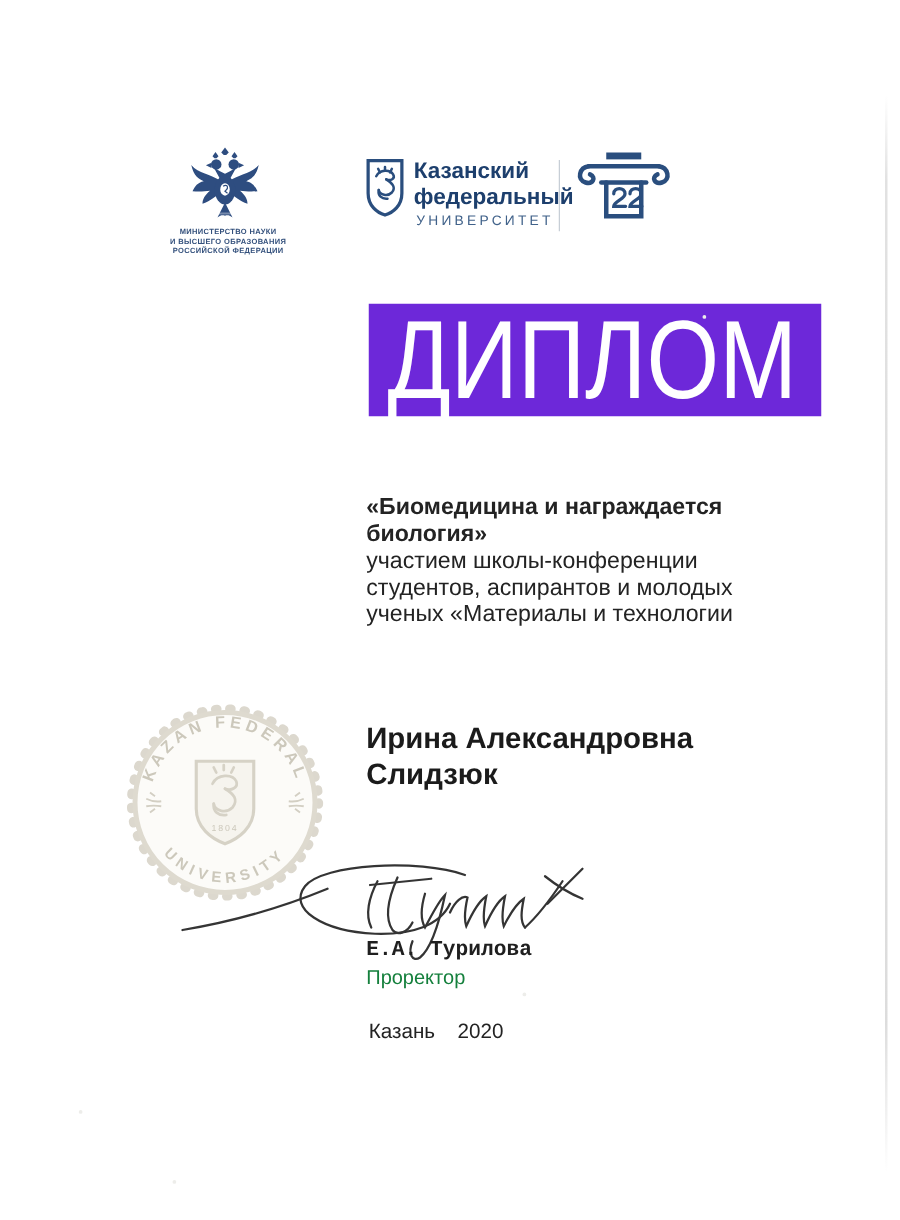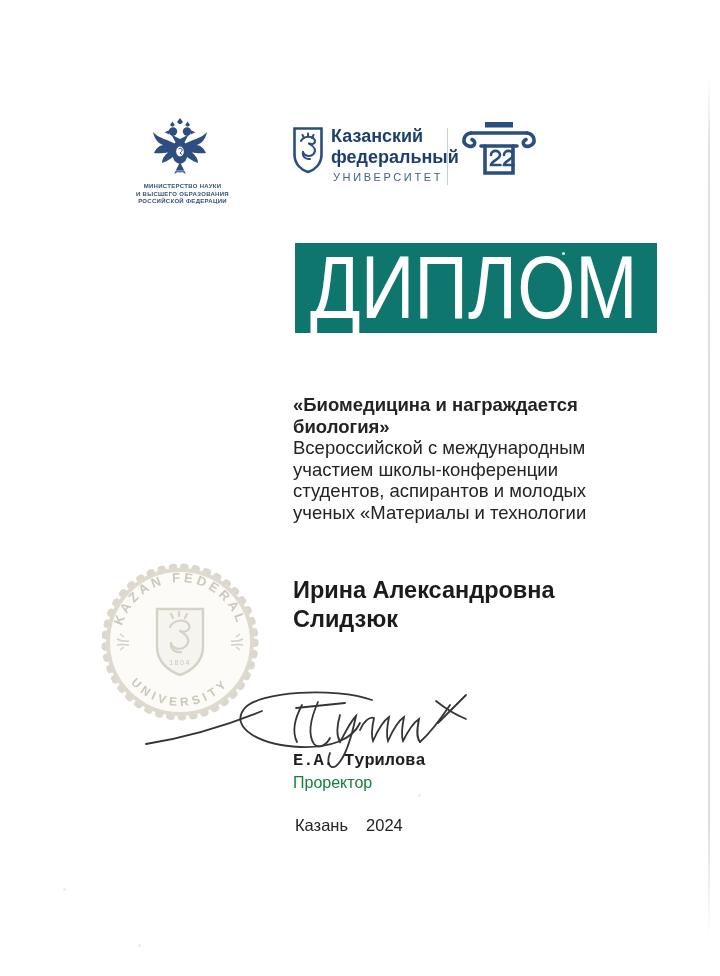--- a/index.html
+++ b/index.html
@@ -13,21 +13,21 @@
     position:absolute;left:110px;top:183px;width:145px;text-align:center;
     font-size:6px;line-height:7.5px;color:#33507c;letter-spacing:.3px;font-weight:bold;
   }
   .kfu-shield{position:absolute;left:292px;top:126px;width:32px;height:48px;}
   .kfu-title{position:absolute;left:331px;top:126px;font-size:18px;line-height:20.5px;font-weight:bold;color:#1d3f6d;}
   .kfu-sub{position:absolute;left:333px;top:171px;font-size:11px;letter-spacing:2.6px;color:#41628a;}
   .hdr-divider{position:absolute;left:447px;top:128px;width:1px;height:57px;background:#c7ced6;}
   .column-logo{position:absolute;left:458px;top:119px;width:82px;height:68px;}
   
   .banner{
-    position:absolute;left:295px;top:243px;width:362px;height:90px;background:#0f766e;
+    position:absolute;left:295px;top:243px;width:362px;height:90px;background:#6d28d9;
   }
   .banner-text{
     position:absolute;left:15px;top:0;display:block;white-space:nowrap;
     font-size:89px;line-height:88px;font-weight:400;color:#ffffff;
     transform:scaleX(0.84);transform-origin:left center;letter-spacing:0px;
   }
   
   .award{position:absolute;left:293px;top:394px;width:330px;font-size:18.5px;line-height:21.6px;color:#232323;}
   .award .bold{font-weight:bold;}
   .recipient{position:absolute;left:293px;top:576px;font-size:23.5px;line-height:29px;font-weight:bold;color:#1b1b1b;}
@@ -117,21 +117,20 @@
     </g>
   </svg>
 
   <div class="banner">
     <span class="banner-text">ДИПЛОМ</span>
   </div>
 
   <div class="award">
     <div class="bold">«Биомедицина и награждается</div>
     <div class="bold">биология»</div>
-    <div>Всероссийской с международным</div>
     <div>участием школы-конференции</div>
     <div>студентов, аспирантов и молодых</div>
     <div>ученых «Материалы и технологии</div>
   </div>
 
   <div class="recipient">
     <div>Ирина Александровна</div>
     <div>Слидзюк</div>
   </div>
 
@@ -175,21 +174,21 @@
       <path d="M222,47 C226,38 232,33 236,35 C234,44 233,52 235,58 C239,49 245,38 251,34 C249,44 248,52 250,58 C254,49 260,38 266,34 C264,44 263,52 265,58 C269,50 275,40 281,36 C279,46 278,54 282,59"></path>
       <path d="M282,59 C292,50 304,34 312,22"></path>
       <path d="M298,18 C308,26 318,32 328,36"></path>
       <path d="M328,12 C316,24 308,32 300,40"></path>
     </g>
   </svg>
   <div class="sig-name">Е.А. Турилова</div>
   <div class="sig-title">Проректор</div>
 
   <div class="footer">
-    <span>Казань</span><span class="year">2024</span>
+    <span>Казань</span><span class="year">2020</span>
   </div>
 
   <div class="paper-edge"></div>
   <div class="speck" style="left:418px;top:794px;"></div>
   <div class="speck" style="left:138px;top:944px;"></div>
   <div class="speck" style="left:63px;top:888px;"></div>
   <div class="speck" style="left:562px;top:252px;"></div>
 
 </div>
 

